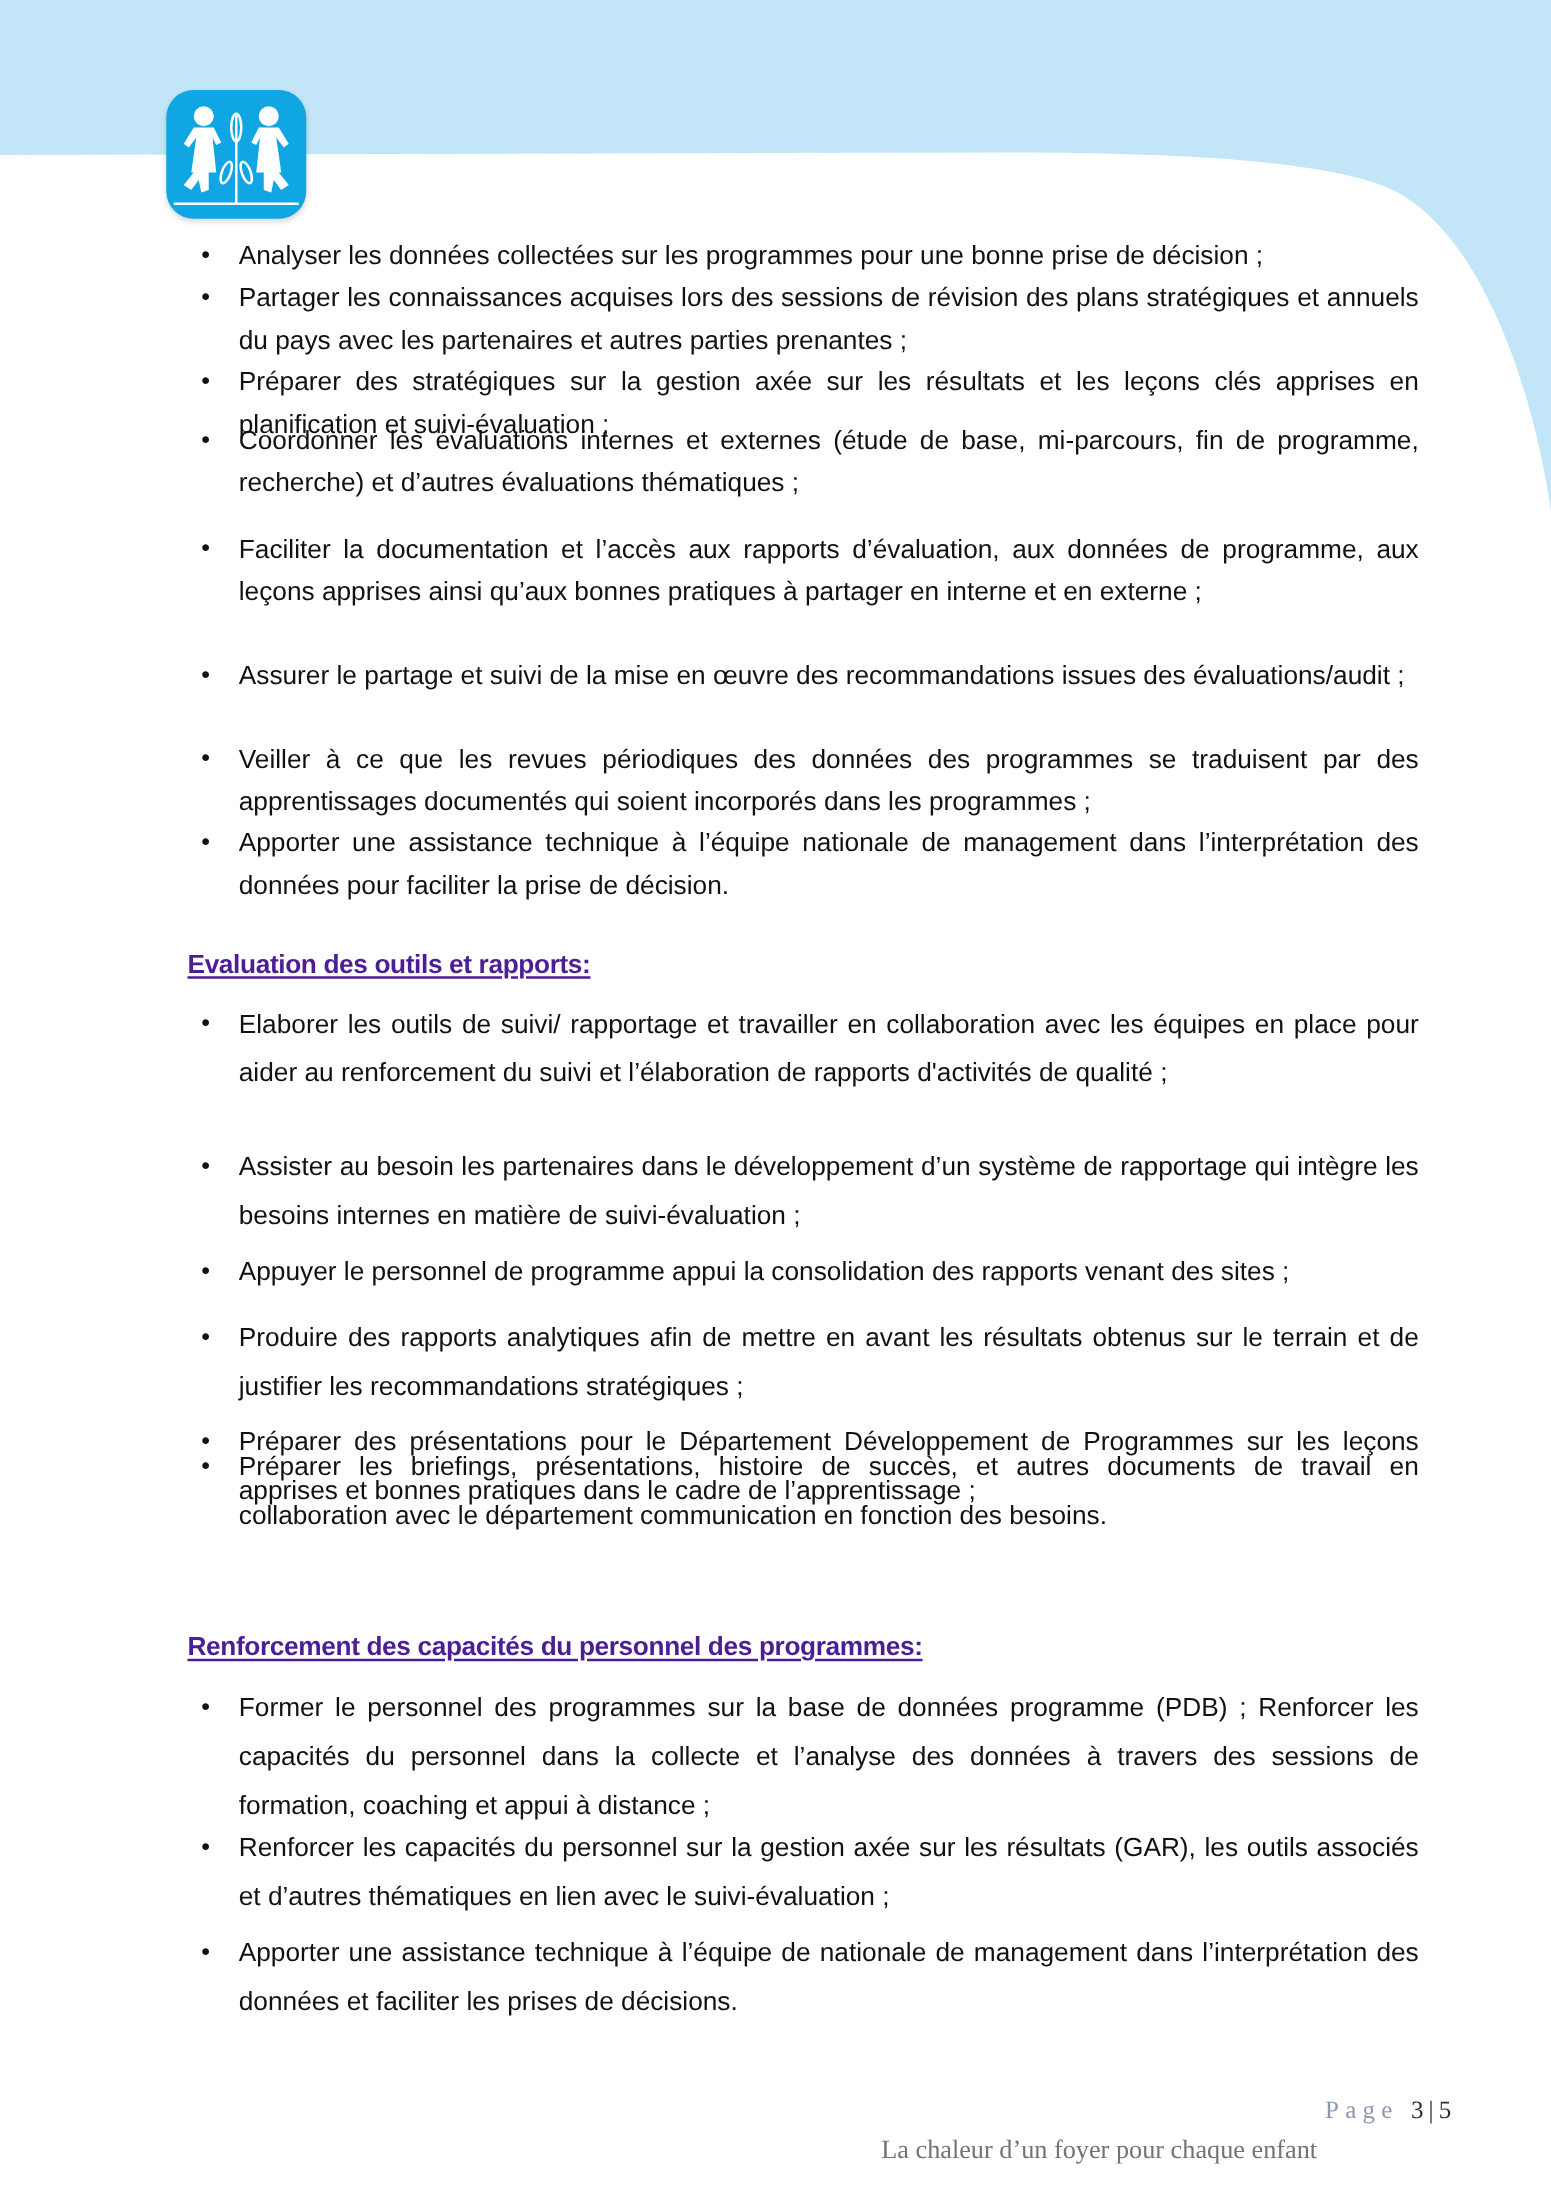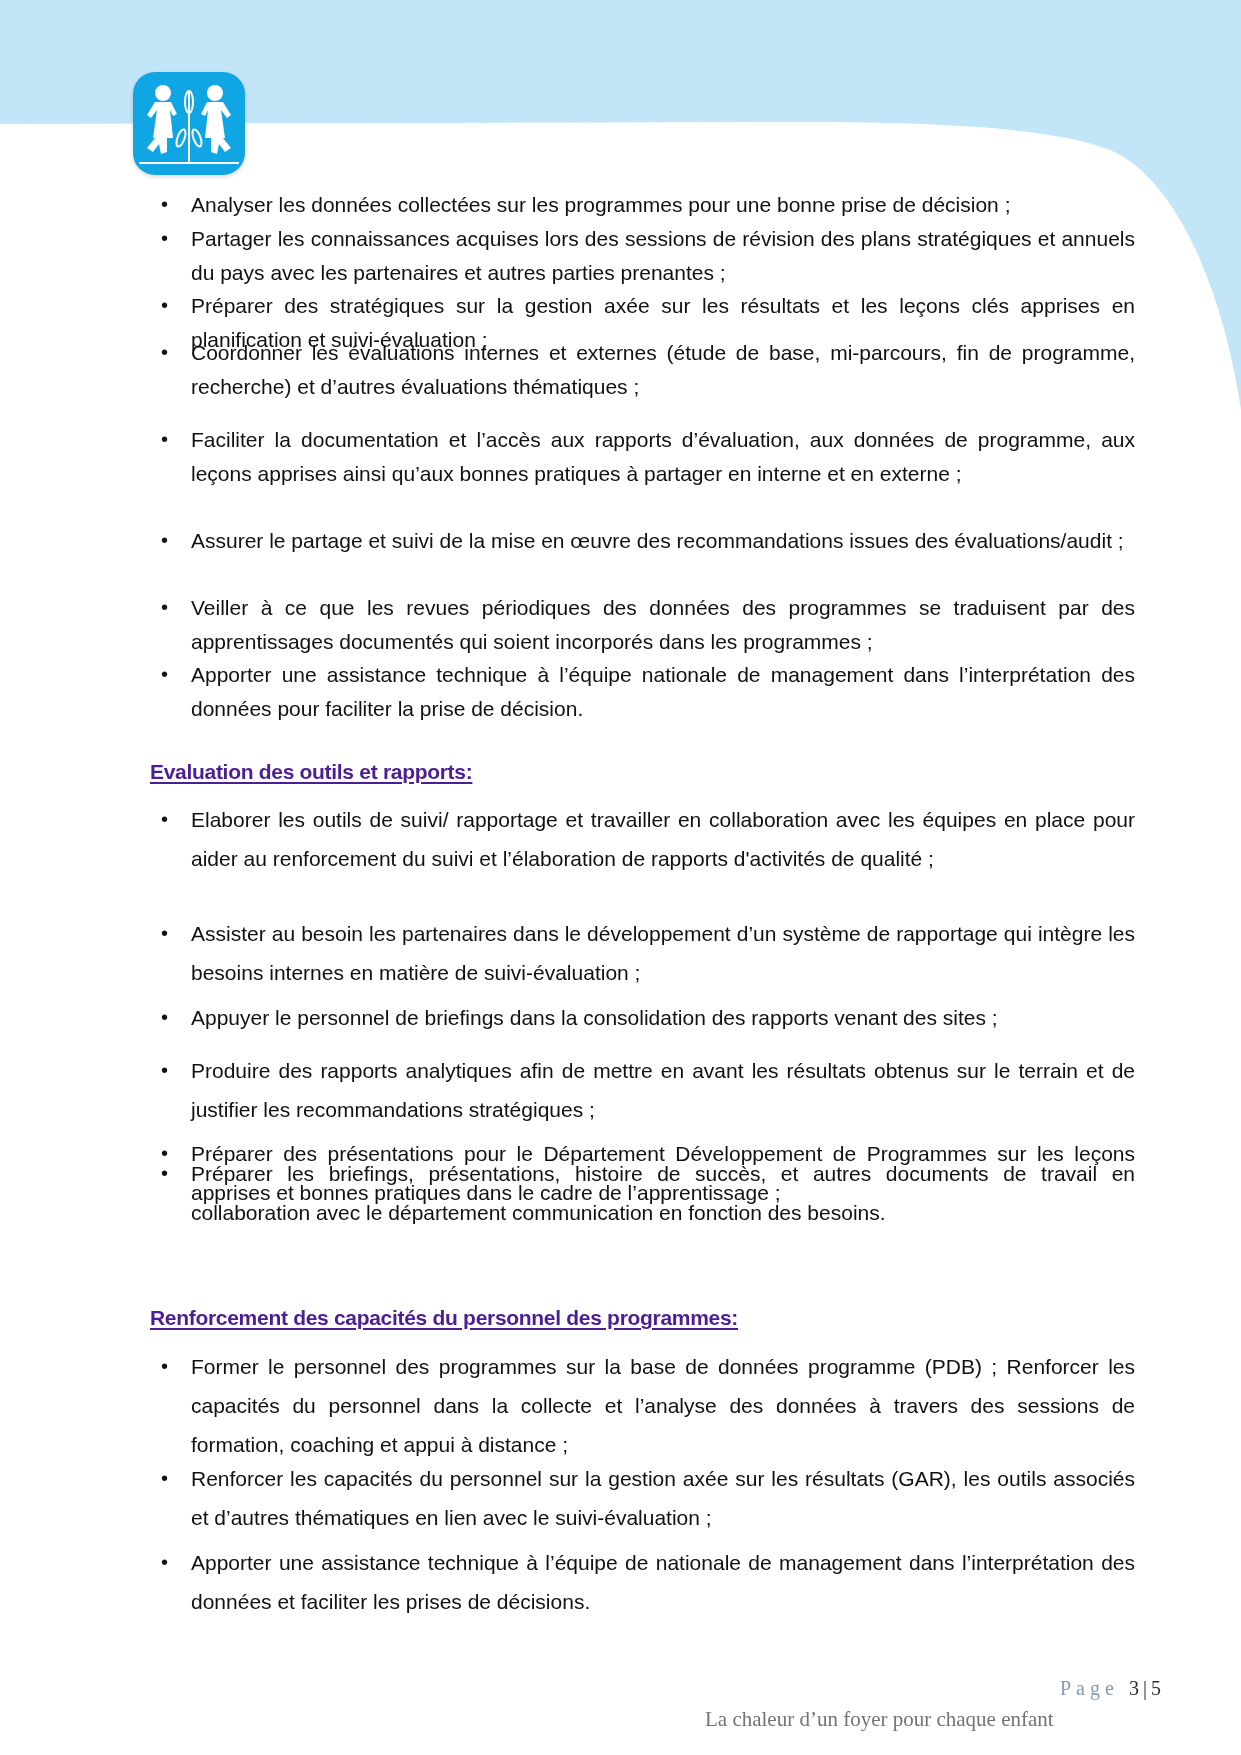--- a/index.html
+++ b/index.html
@@ -81,21 +81,21 @@
     <li style="top:423px">Faciliter la documentation et l’accès aux rapports d’évaluation, aux données de programme, aux leçons apprises ainsi qu’aux bonnes pratiques à partager en interne et en externe ;</li>
     <li style="top:524px">Assurer le partage et suivi de la mise en œuvre des recommandations issues des évaluations/audit ;</li>
     <li style="top:591px">Veiller à ce que les revues périodiques des données des programmes se traduisent par des apprentissages documentés qui soient incorporés dans les programmes ;</li>
     <li style="top:658px">Apporter une assistance technique à l’équipe nationale de management dans l’interprétation des données pour faciliter la prise de décision.</li>
   </ul>
 
   <div class="section-heading" style="top:760px">Evaluation des outils et rapports:</div>
   <ul class="blist">
     <li class="cond" style="top:800px">Elaborer les outils de suivi/ rapportage et travailler en collaboration avec les équipes en place pour aider au renforcement du suivi et l’élaboration de rapports d'activités de qualité ;</li>
     <li class="cond" style="top:914px">Assister au besoin les partenaires dans le développement d’un système de rapportage qui intègre les besoins internes en matière de suivi-évaluation ;</li>
-    <li class="cond" style="top:998px">Appuyer le personnel de briefings dans la consolidation des rapports venant des sites ;</li>
+    <li class="cond" style="top:998px">Appuyer le personnel de programme appui la consolidation des rapports venant des sites ;</li>
     <li class="cond" style="top:1051px">Produire des rapports analytiques afin de mettre en avant les résultats obtenus sur le terrain et de justifier les recommandations stratégiques ;</li>
     <li class="cond" style="top:1134px">Préparer des présentations pour le Département Développement de Programmes sur les leçons apprises et bonnes pratiques dans le cadre de l’apprentissage ;</li>
     <li class="cond" style="top:1154px">Préparer les briefings, présentations, histoire de succès, et autres documents de travail en collaboration avec le département communication en fonction des besoins.</li>
   </ul>
 
   <div class="section-heading" style="top:1306px">Renforcement des capacités du personnel des programmes:</div>
   <ul class="blist">
     <li class="cond" style="top:1347px">Former le personnel des programmes sur la base de données programme (PDB) ; Renforcer les capacités du personnel dans la collecte et l’analyse des données à travers des sessions de formation, coaching et appui à distance ;</li>
     <li class="cond" style="top:1459px">Renforcer les capacités du personnel sur la gestion axée sur les résultats (GAR), les outils associés et d’autres thématiques en lien avec le suivi-évaluation ;</li>
     <li class="cond" style="top:1543px">Apporter une assistance technique à l’équipe de nationale de management dans l’interprétation des données et faciliter les prises de décisions.</li>

